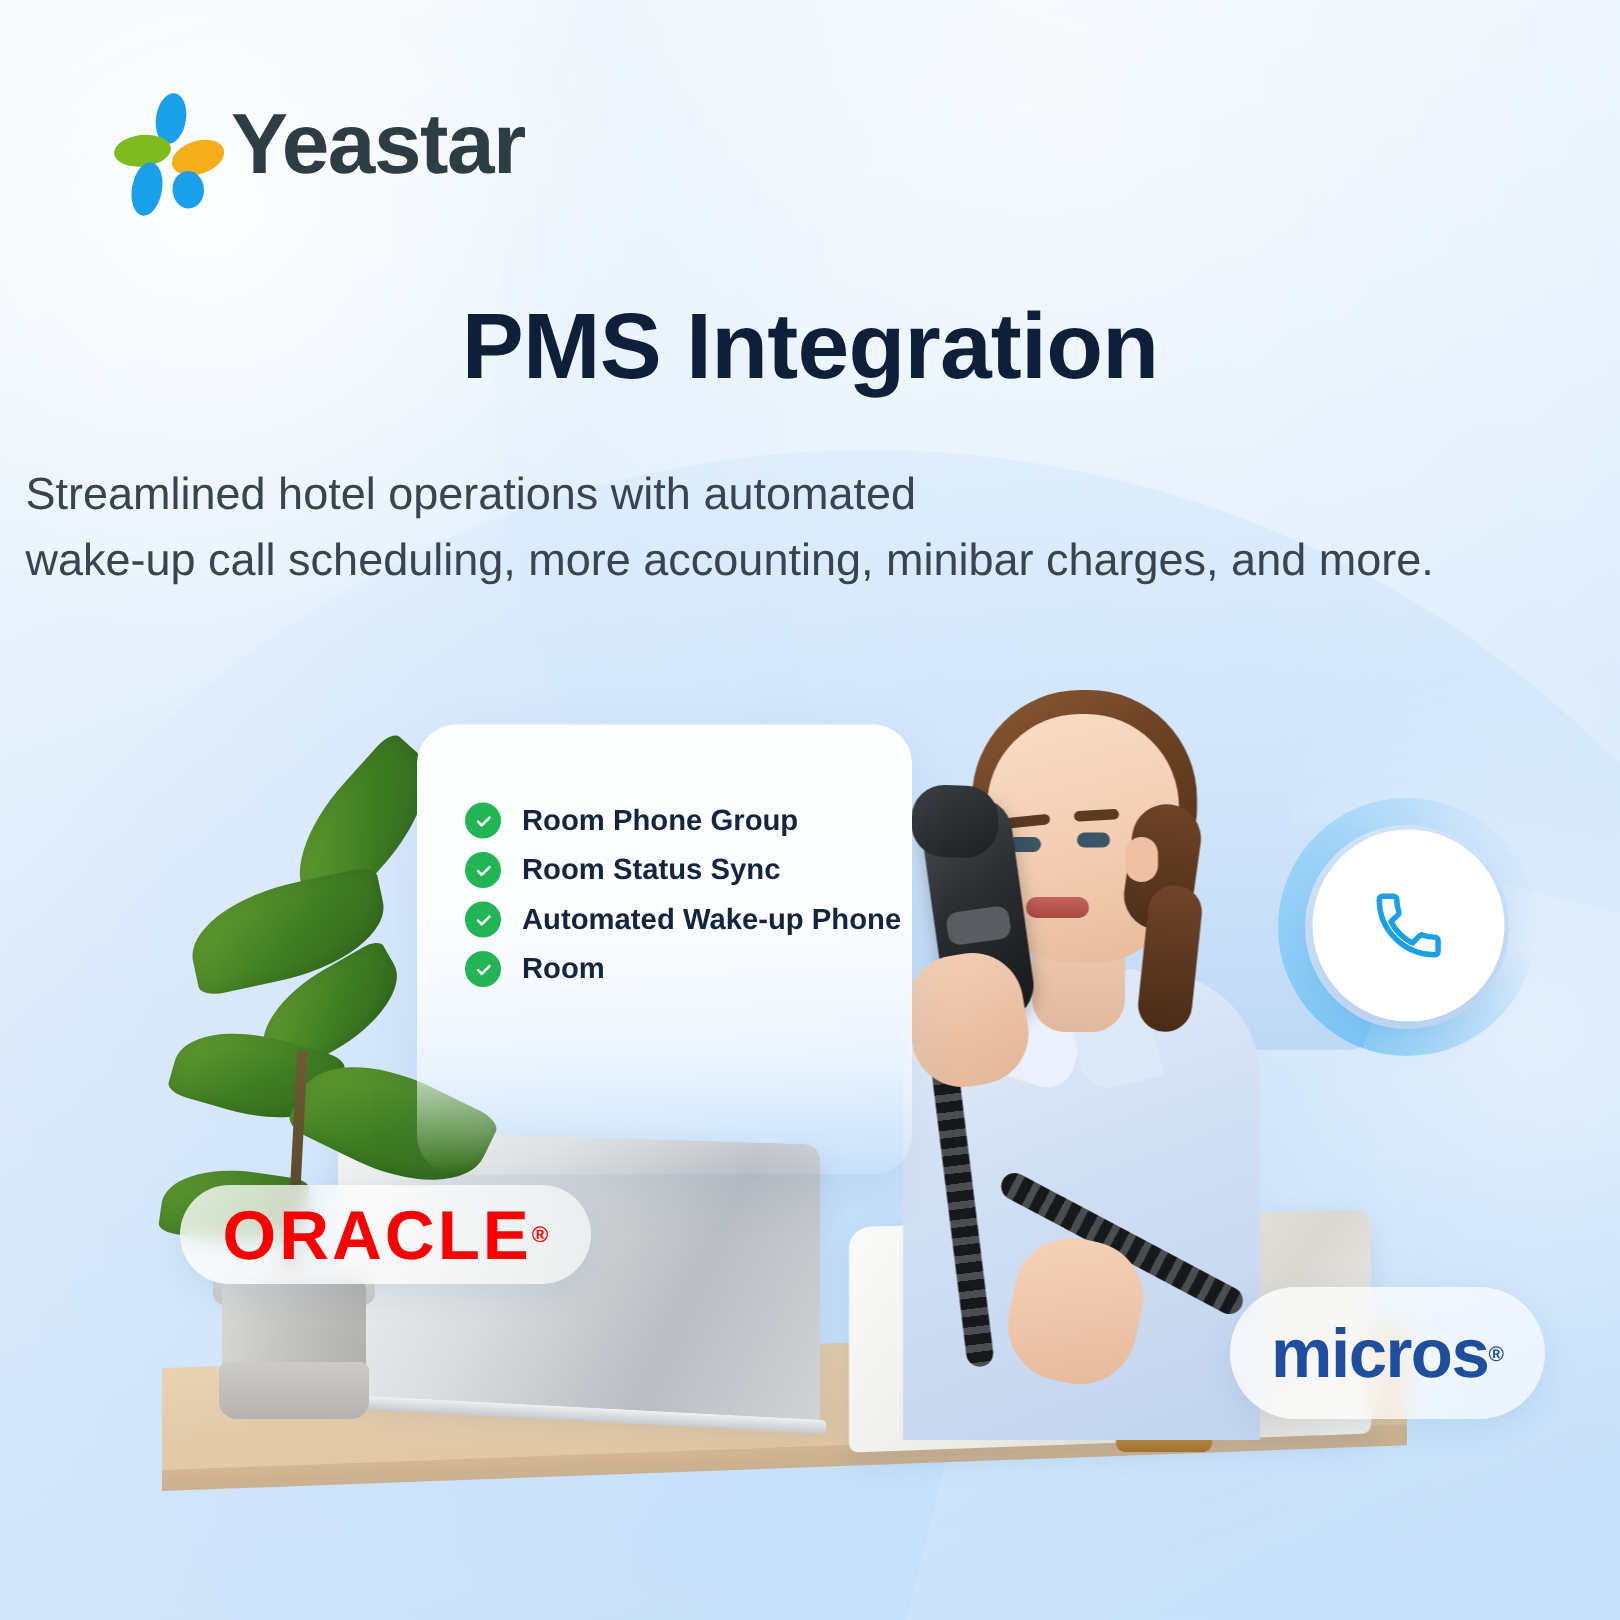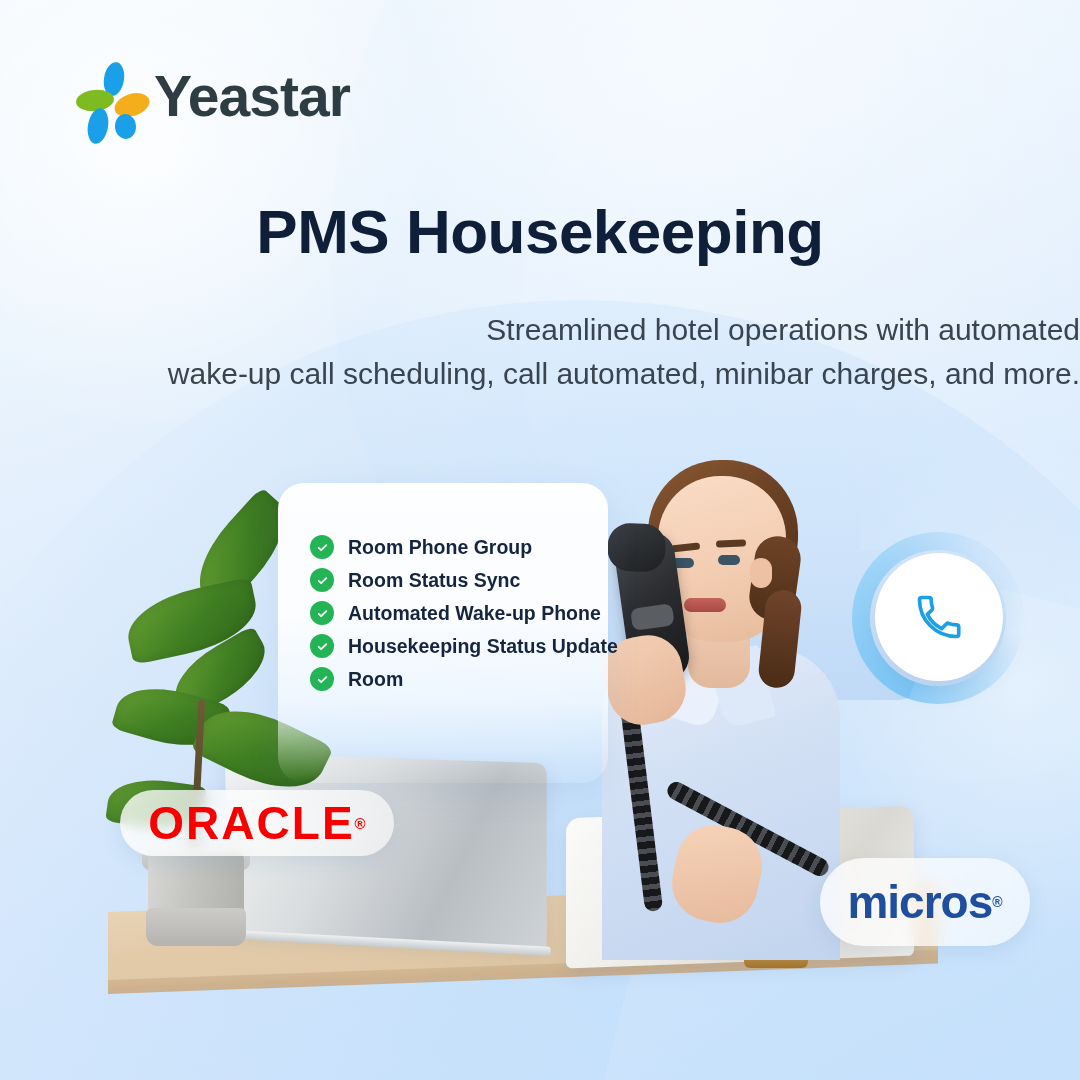--- a/index.html
+++ b/index.html
@@ -35,21 +35,21 @@
   .lm-top   {width:20px;height:34px;left:26px;top:0px;   background:#19A0E8;transform:rotate(9deg);}
   .lm-right {width:36px;height:22px;left:36px;top:32px;  background:#F5AE1B;transform:rotate(-18deg);}
   .lm-left  {width:38px;height:21px;left:-2px;top:28px;  background:#7DBB21;transform:rotate(-6deg);}
   .lm-bl    {width:20px;height:36px;left:10px;top:46px;  background:#19A0E8;transform:rotate(10deg);}
   .lm-br    {width:21px;height:25px;left:37px;top:52px;  background:#19A0E8;transform:rotate(-4deg);}
   .logo-word{font-size:57px;font-weight:700;color:#2E3C43;letter-spacing:-1px;line-height:1;}
 
   
   .headline{position:absolute;left:0;right:0;top:196px;text-align:center;
     font-size:62px;font-weight:700;color:#101f39;letter-spacing:-.5px;}
-  .subline{position:absolute;left:17px;right:0;top:308px;text-align:right;
+  .subline{position:absolute;left:17px;right:0;top:308px;text-align:left;
     font-size:30px;line-height:1.45;color:#3a4450;font-weight:400;}
   .subline span{display:block;}
 
   
   .scene{position:absolute;left:0;top:440px;width:916px;height:640px;}
 
   
   .blue-panel{position:absolute;left:560px;top:45px;width:300px;height:205px;border-radius:26px;
     background:linear-gradient(180deg,#d3e7fb,#c3dcf7);}
   .blue-panel2{position:absolute;left:560px;top:110px;width:360px;height:150px;border-radius:22px;
@@ -201,24 +201,24 @@
     <div class="logo-mark">
       <i class="lm-top"></i>
         <i class="lm-right"></i>
         <i class="lm-left"></i>
       <i class="lm-bl"></i>
         <i class="lm-br"></i>
     </div>
     <div class="logo-word">Yeastar</div>
   </div>
 
-  <div class="headline">PMS Housekeeping</div>
+  <div class="headline">PMS Integration</div>
   <div class="subline">
     <span>Streamlined hotel operations with automated</span>
-    <span>wake-up call scheduling, call automated, minibar charges, and more.</span>
+    <span>wake-up call scheduling, more accounting, minibar charges, and more.</span>
   </div>
 
   <div class="scene">
 
     <div class="blue-panel"></div>
     <div class="blue-panel2"></div>
 
     <div class="ring"></div>
     <div class="phone-badge">
       <svg width="52" height="52" viewBox="0 0 24 24" fill="none">
@@ -300,28 +300,20 @@
         <div class="feature">
           <span class="check">
             <svg width="13" height="13" viewBox="0 0 24 24">
                 <path d="M5 12.5l4.5 4.5L19 7.5" stroke="#fff" stroke-width="3.2" fill="none" stroke-linecap="round" stroke-linejoin="round"></path>
               </svg>
           </span>
           <span class="feature-label">Automated Wake-up Phone</span>
         </div>
 
 
-        <div class="feature">
-          <span class="check">
-            <svg width="13" height="13" viewBox="0 0 24 24">
-                <path d="M5 12.5l4.5 4.5L19 7.5" stroke="#fff" stroke-width="3.2" fill="none" stroke-linecap="round" stroke-linejoin="round"></path>
-              </svg>
-          </span>
-          <span class="feature-label">Housekeeping Status Update</span>
-        </div>
 
         <div class="feature">
           <span class="check">
             <svg width="13" height="13" viewBox="0 0 24 24">
                 <path d="M5 12.5l4.5 4.5L19 7.5" stroke="#fff" stroke-width="3.2" fill="none" stroke-linecap="round" stroke-linejoin="round"></path>
               </svg>
           </span>
           <span class="feature-label">Room</span>
         </div>
 

